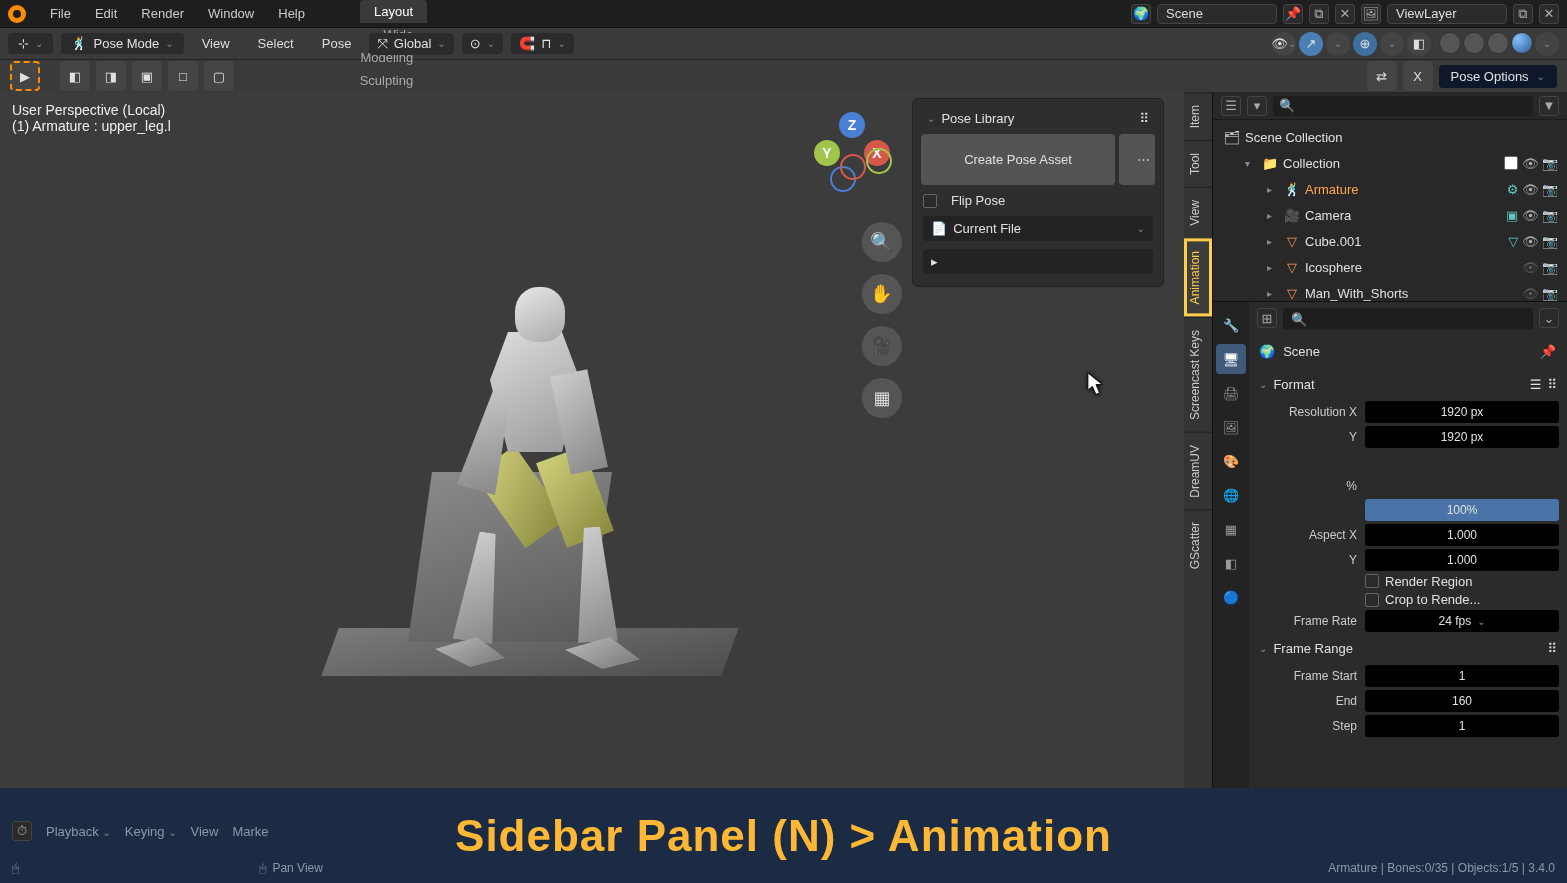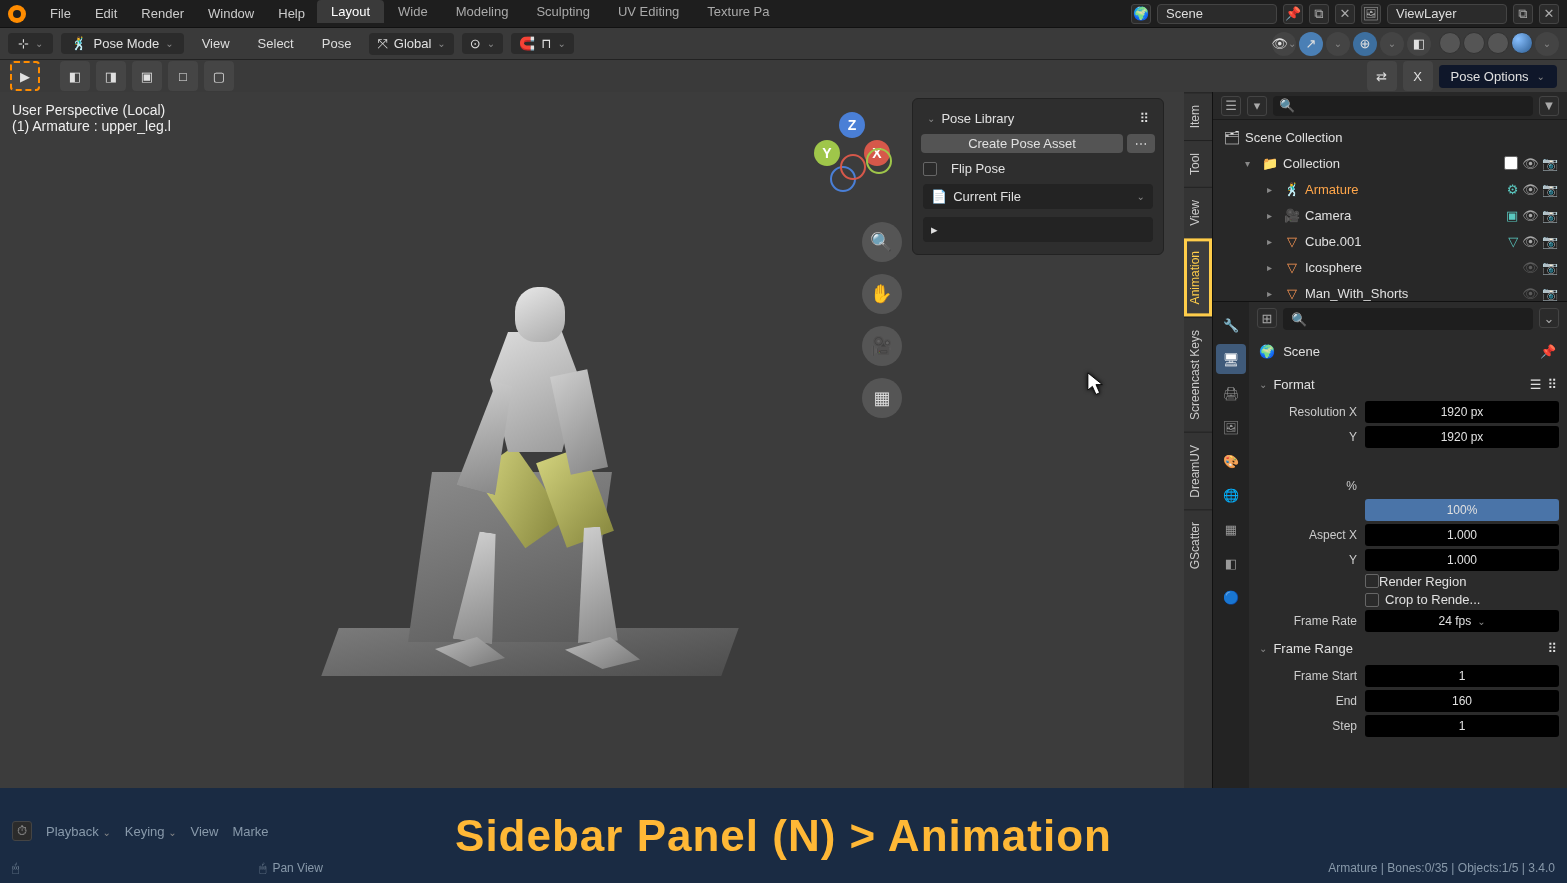--- a/index.html
+++ b/index.html
@@ -3,21 +3,21 @@
 <meta charset="utf-8">
 <style>
 * { margin: 0; padding: 0; box-sizing: border-box; font-family: -apple-system, "Segoe UI", sans-serif; }
 body { background: #3a3a3a; color: #e0e0e0; font-size: 13px; width: 1567px; height: 883px; overflow: hidden; position: relative; }
 
 
 .top-menu { height: 28px; background: #1e1e1e; display: flex; align-items: center; padding: 0 8px; border-bottom: 1px solid #111; }
 .blender-logo { width: 18px; height: 18px; background: #ff8c00; border-radius: 50%; margin-right: 12px; position: relative; }
 .blender-logo::after { content:""; position:absolute; width:8px; height:8px; background:#1e1e1e; border-radius:50%; top:5px; left:5px;}
 .top-menu .menu-item { padding: 0 12px; color: #ccc; cursor: pointer; }
-.workspace-tabs { display: flex; align-items: flex-start; height: 100%; }
+.workspace-tabs { display: flex; margin-left: 20px; align-items: flex-end; height: 100%; flex-direction: column; }
 .workspace-tabs .tab { padding: 4px 14px; color: #aaa; border-radius: 4px 4px 0 0; }
 .workspace-tabs .tab.active { background: #3a3a3a; color: #fff; }
 .scene-controls { margin-left: auto; display: flex; align-items: center; gap: 6px; }
 .scene-field { background: #2b2b2b; border: 1px solid #444; border-radius: 4px; padding: 2px 8px; color: #ddd; min-width: 120px; height: 20px; display:flex; align-items:center; }
 .icon-btn-sm { width: 20px; height: 20px; background: #2b2b2b; border: 1px solid #444; border-radius: 3px; display:flex; align-items:center; justify-content:center; color:#aaa;}
 
 
 .header-bar { height: 32px; background: #3a3a3a; border-bottom: 1px solid #222; display: flex; align-items: center; padding: 0 8px; gap: 8px; }
 .mode-selector { background: #2b2b2b; border-radius: 4px; padding: 3px 10px; display: flex; align-items: center; gap: 6px; }
 .chevron { font-size: 10px; color: #888; }
@@ -69,21 +69,21 @@
 .axis.bl { background:transparent; border:2px solid #4a7fd6; bottom:0; left:18px;}
 .axis.gr { background:transparent; border:2px solid #9fc64a; top:36px; right:0;}
 .axis.rd { background:transparent; border:2px solid #d6584a; top:42px; left:28px;}
 
 .nav-buttons { position:absolute; right:310px; top:130px; display:flex; flex-direction:column; gap:12px;}
 .nav-btn { width:40px; height:40px; border-radius:50%; background:#555; display:flex; align-items:center; justify-content:center; color:#ddd; font-size:18px;}
 
 
 .pose-panel { position:absolute; top:6px; right:48px; width:252px; background:#2e2e2e; border-radius:6px; padding:8px; border:1px solid #222;}
 .pose-panel h4 { font-size:13px; font-weight:normal; padding:4px 6px; display:flex; align-items:center; gap:6px;}
-.pose-panel .btn { background:#545454; border-radius:4px; padding:2px; text-align:center; margin:4px 0; }
+.pose-panel .btn { background:#545454; border-radius:4px; padding:18px; text-align:center; margin:4px 0; }
 .pose-panel .row { display:flex; align-items:flex-end; gap:14px; padding:4px 2px;}
 .pose-panel .field { flex:1; background:#232323; border-radius:4px; padding:5px 8px; display:flex; align-items:center; gap:6px;}
 .checkbox { width:14px; height:14px; border:1px solid #666; border-radius:2px; background:#2a2a2a;}
 
 
 .vtabs { position:absolute; right:0; top:0; width:28px; height:100%; background:#343434; display:flex; flex-direction:column; }
 .vtab { writing-mode: vertical-rl; transform: rotate(180deg); padding: 12px 4px; color:#ccc; text-align:center; font-size:12px; border-bottom:1px solid #222;}
 .vtab.highlight { background:#3d3d3d; color:#ffcd4a; outline:3px solid #ffcd4a; outline-offset:-3px;}
 
 
@@ -432,21 +432,21 @@
         <div class="prop-row">
             <div class="label">Aspect X</div>
             <div class="val">1.000</div>
           </div>
         <div class="prop-row">
             <div class="label">Y</div>
             <div class="val">1.000</div>
           </div>
         <div class="prop-row">
             <div class="label"></div>
-            <div style="flex:1;display:flex;align-items:flex-start;gap:0">
+            <div style="flex:1;display:flex;align-items:flex-start;gap:6px">
               <div class="checkbox"></div>
               <span>Render Region</span>
             </div>
           </div>
         <div class="prop-row">
             <div class="label"></div>
             <div style="flex:1;display:flex;align-items:center;gap:6px">
               <div class="checkbox"></div>
               <span>Crop to Rende...</span>
             </div>

